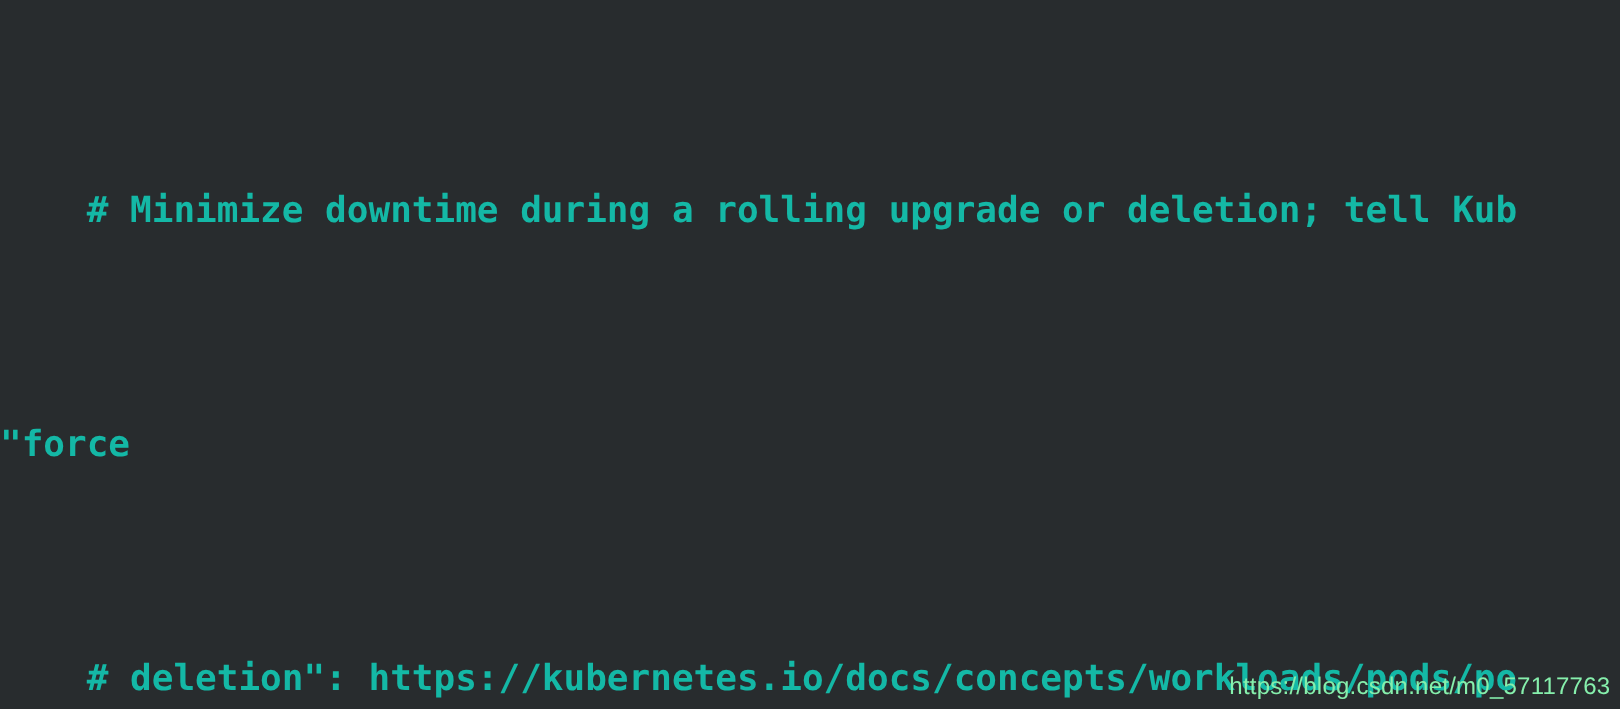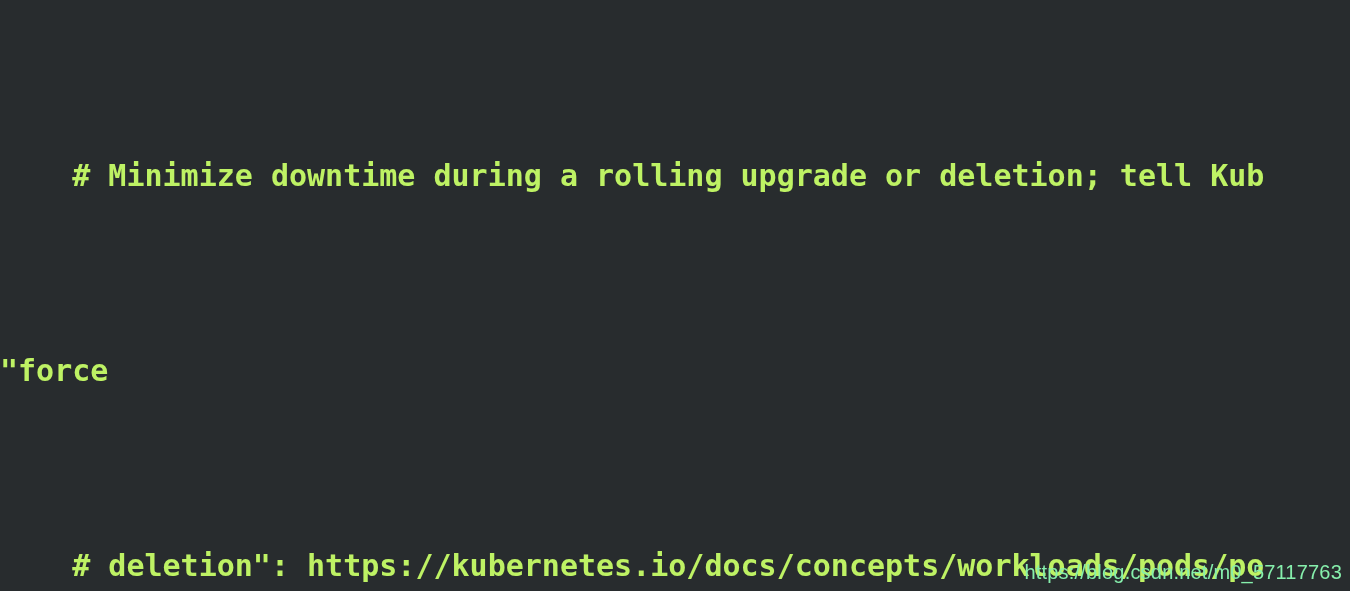--- a/index.html
+++ b/index.html
@@ -35,21 +35,21 @@
   }
 
   .line {
     height: 39px;
     white-space: pre;
     overflow: hidden;
     position: relative;
   }
 
   
-  .cmt      { color: #bef264; font-weight: bold; }
+  .cmt      { color: #14b8a6; font-weight: bold; }
 
   #watermark {
     position: absolute;
     right: 8px;
     bottom: 7px;
     font-family: "Liberation Sans", sans-serif;
     font-size: 20px;
     color: #86efac;
     letter-spacing: 0.2px;
     white-space: nowrap;

